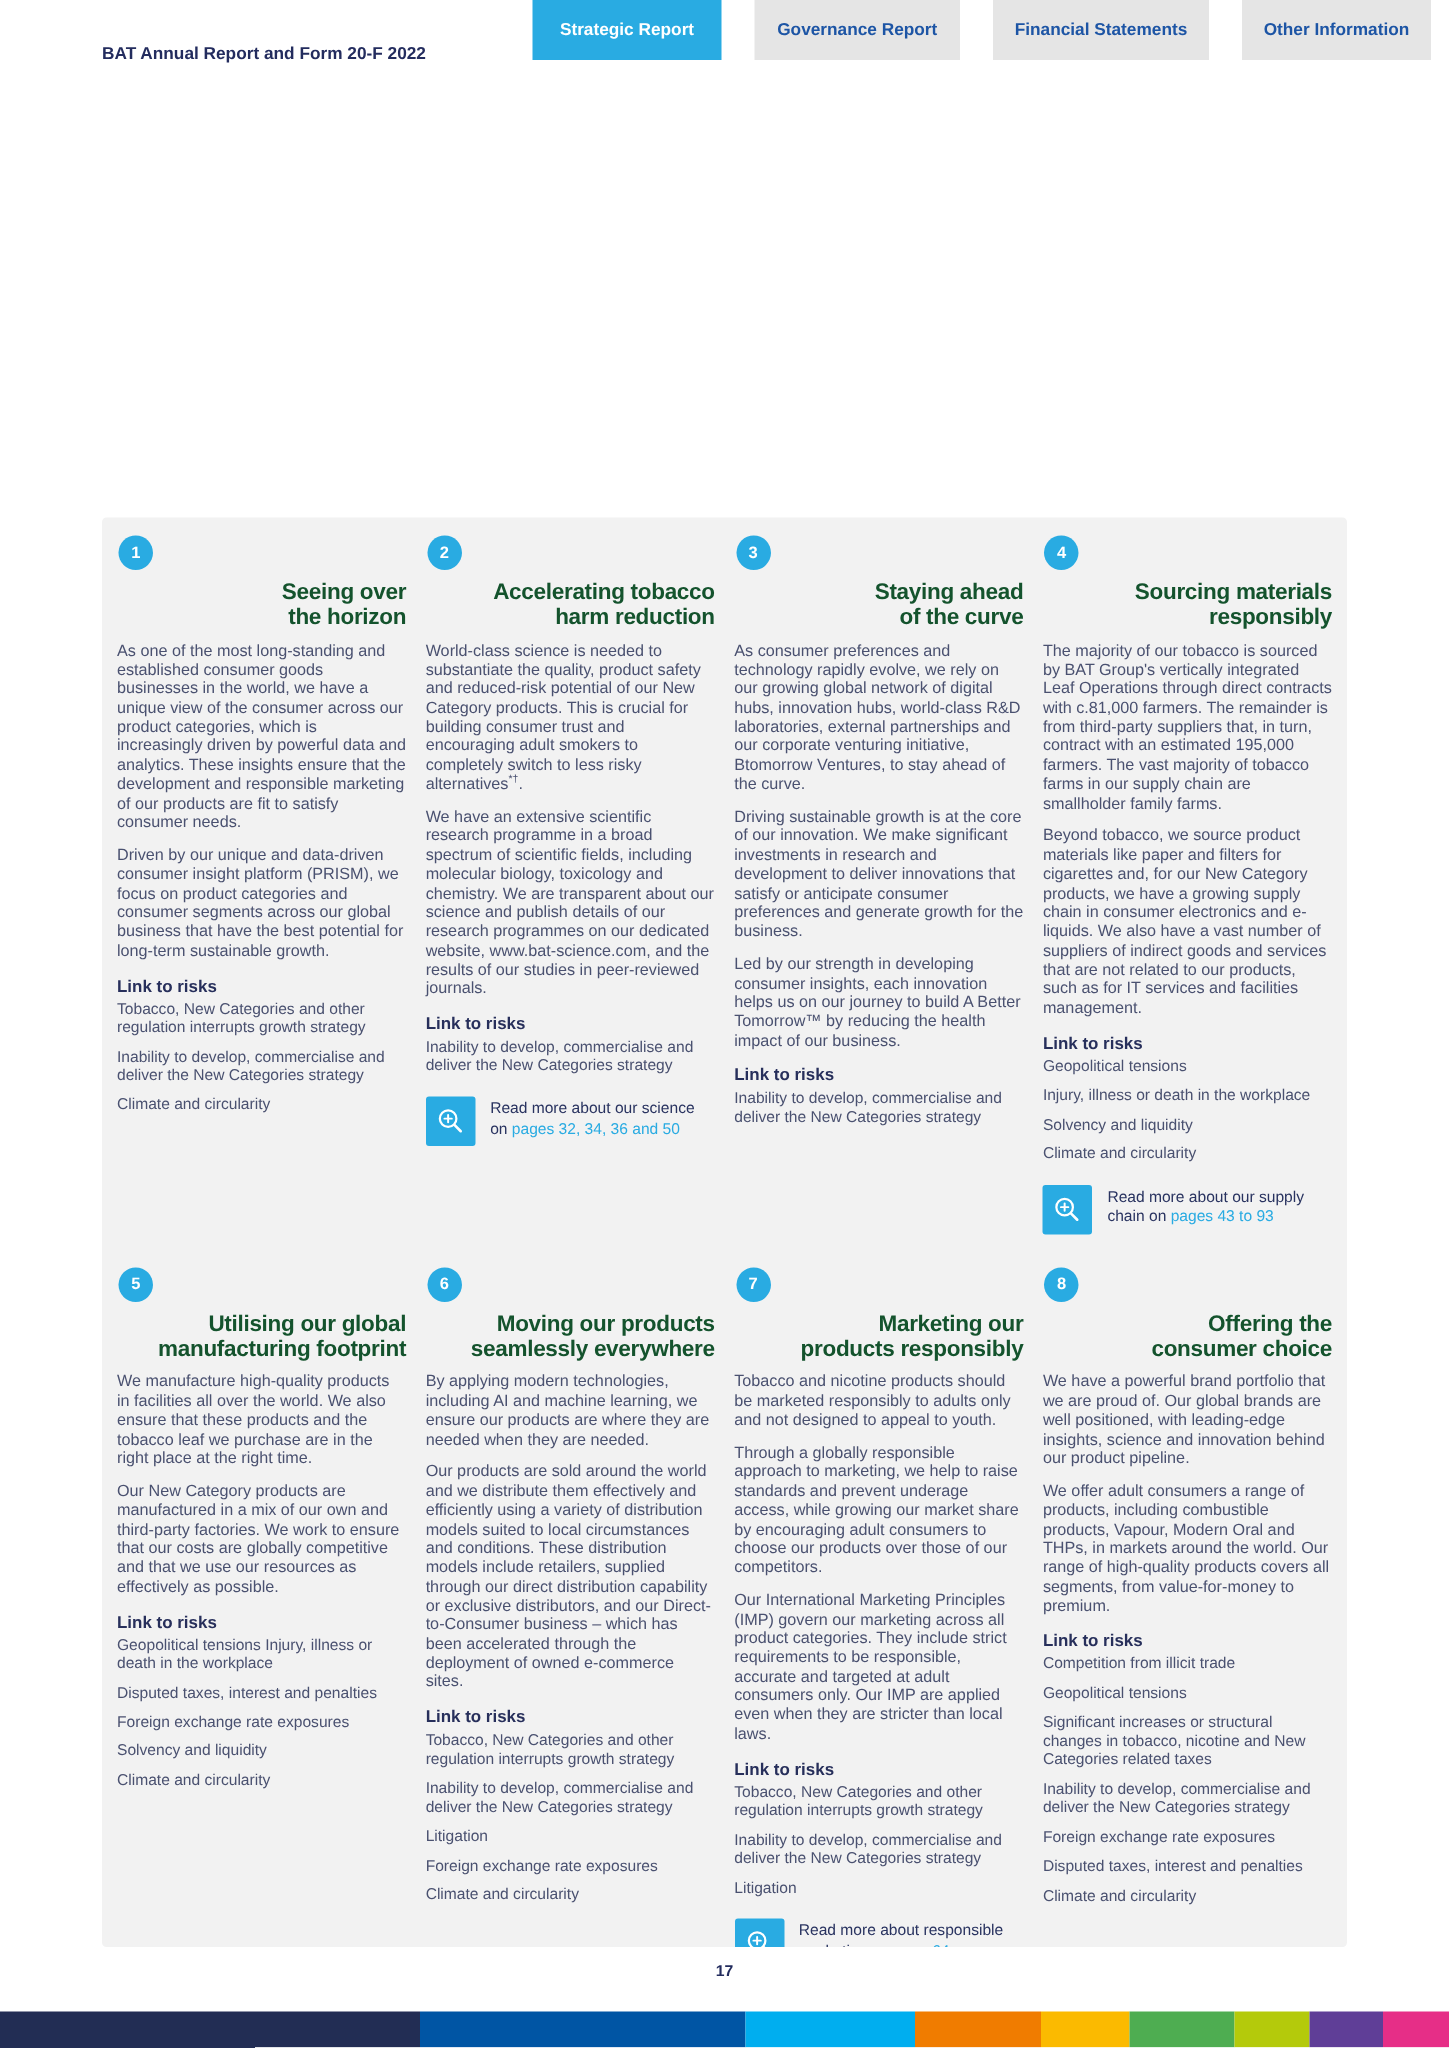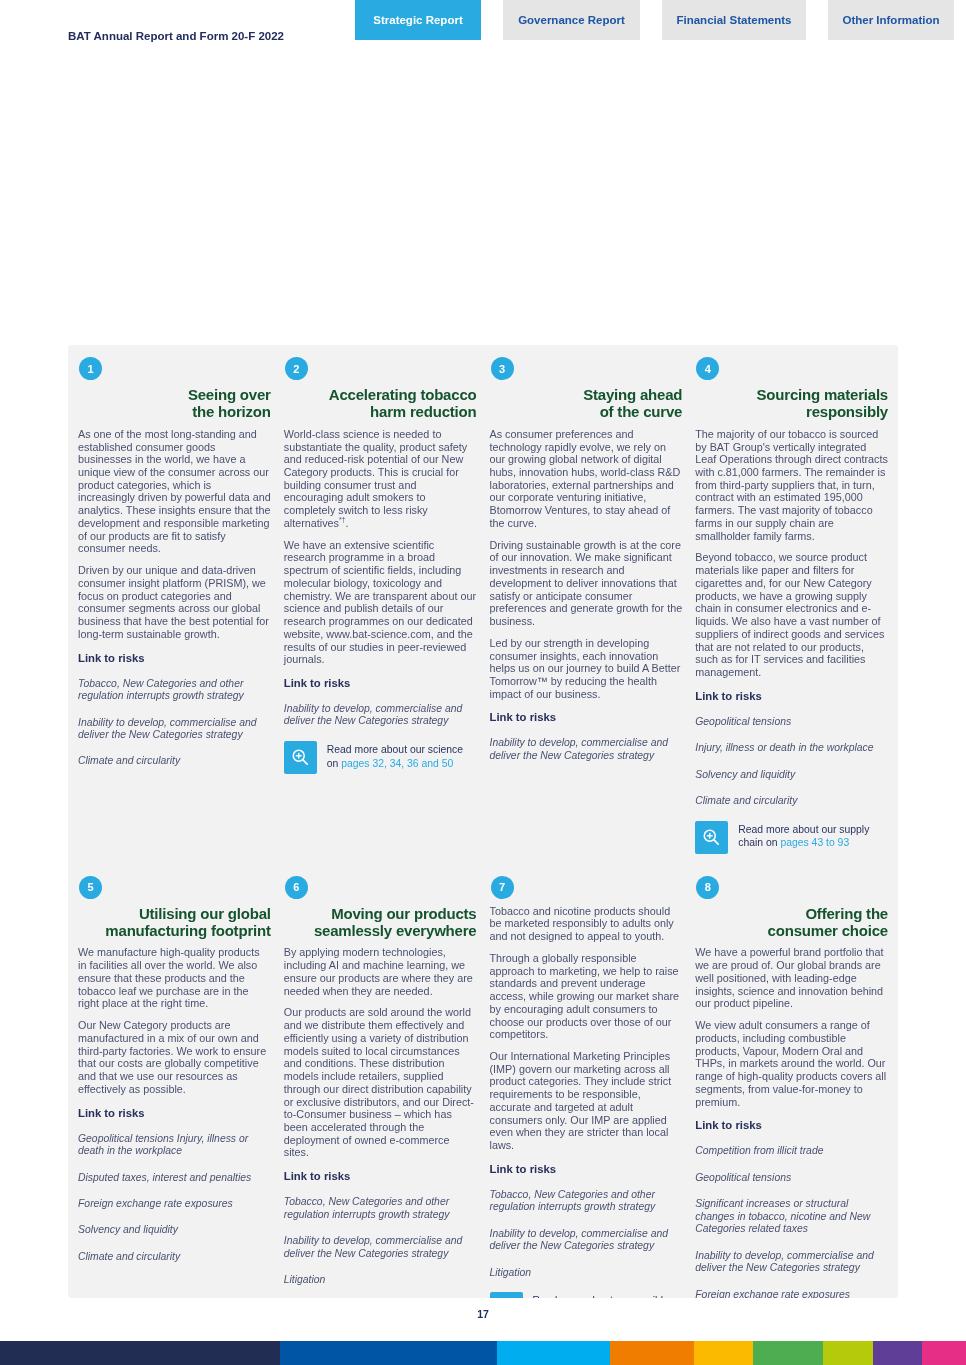--- a/index.html
+++ b/index.html
@@ -82,23 +82,22 @@
     line-height: 1.18;
     color: #4a5170;
   }
   .para sup { font-size: 7px; line-height: 0; }
   .risks-heading {
     margin: 11px 0 3px 0;
     font-size: 11.3px; font-weight: bold;
     color: #272f5b;
   }
   .risk {
-    margin: 14px 0 7px 0;
+    margin: 4px 0 7px 0;
     font-size: 10.4px;
-    font-style: italic;
     line-height: 1.2;
     color: #4a5170;
   }
   .readmore {
     display: flex;
     gap: 10px;
     align-items: flex-start;
     margin-top: 13px;
   }
   .readmore-icon {
@@ -234,20 +233,22 @@
           <p class="para">Our products are sold around the world and we distribute them effectively and efficiently using a variety of distribution models suited to local circumstances and conditions. These distribution models include retailers, supplied through our direct distribution capability or exclusive distributors, and our Direct-to-Consumer business – which has been accelerated through the deployment of owned e-commerce sites.</p>
           <h4 class="risks-heading">Link to risks</h4>
           <div class="risk">Tobacco, New Categories and other regulation interrupts growth strategy</div>
           <div class="risk">Inability to develop, commercialise and deliver the New Categories strategy</div>
           <div class="risk">Litigation</div>
           <div class="risk">Foreign exchange rate exposures</div>
           <div class="risk">Climate and circularity</div>
         </section>
         <section class="section">
           <div class="badge">7</div>
+          <h3 class="title">Marketing our
+products responsibly</h3>
           <p class="para">Tobacco and nicotine products should be marketed responsibly to adults only and not designed to appeal to youth.</p>
           <p class="para">Through a globally responsible approach to marketing, we help to raise standards and prevent underage access, while growing our market share by encouraging adult consumers to choose our products over those of our competitors.</p>
           <p class="para">Our International Marketing Principles (IMP) govern our marketing across all product categories. They include strict requirements to be responsible, accurate and targeted at adult consumers only. Our IMP are applied even when they are stricter than local laws.</p>
           <h4 class="risks-heading">Link to risks</h4>
           <div class="risk">Tobacco, New Categories and other regulation interrupts growth strategy</div>
           <div class="risk">Inability to develop, commercialise and deliver the New Categories strategy</div>
           <div class="risk">Litigation</div>
           <div class="readmore">
             <div class="readmore-icon">
               <svg viewBox="0 0 24 24" width="21" height="21" aria-hidden="true">
@@ -258,21 +259,21 @@
               </svg>
             </div>
             <div class="readmore-text"><span>Read more about responsible marketing on </span><span class="readmore-link">page 64</span></div>
           </div>
         </section>
         <section class="section">
           <div class="badge">8</div>
           <h3 class="title">Offering the
 consumer choice</h3>
           <p class="para">We have a powerful brand portfolio that we are proud of. Our global brands are well positioned, with leading-edge insights, science and innovation behind our product pipeline.</p>
-          <p class="para">We view adult consumers a range of products, including combustible products, Vapour, Modern Oral and THPs, in markets around the world. Our range of high-quality products covers all segments, from value-for-money to premium.</p>
+          <p class="para">We offer adult consumers a range of products, including combustible products, Vapour, Modern Oral and THPs, in markets around the world. Our range of high-quality products covers all segments, from value-for-money to premium.</p>
           <h4 class="risks-heading">Link to risks</h4>
           <div class="risk">Competition from illicit trade</div>
           <div class="risk">Geopolitical tensions</div>
           <div class="risk">Significant increases or structural changes in tobacco, nicotine and New Categories related taxes</div>
           <div class="risk">Inability to develop, commercialise and deliver the New Categories strategy</div>
           <div class="risk">Foreign exchange rate exposures</div>
           <div class="risk">Disputed taxes, interest and penalties</div>
           <div class="risk">Climate and circularity</div>
         </section>
       </div>

